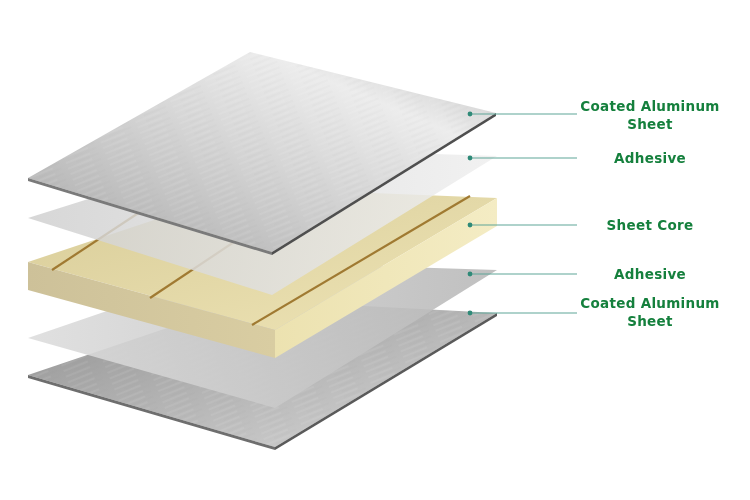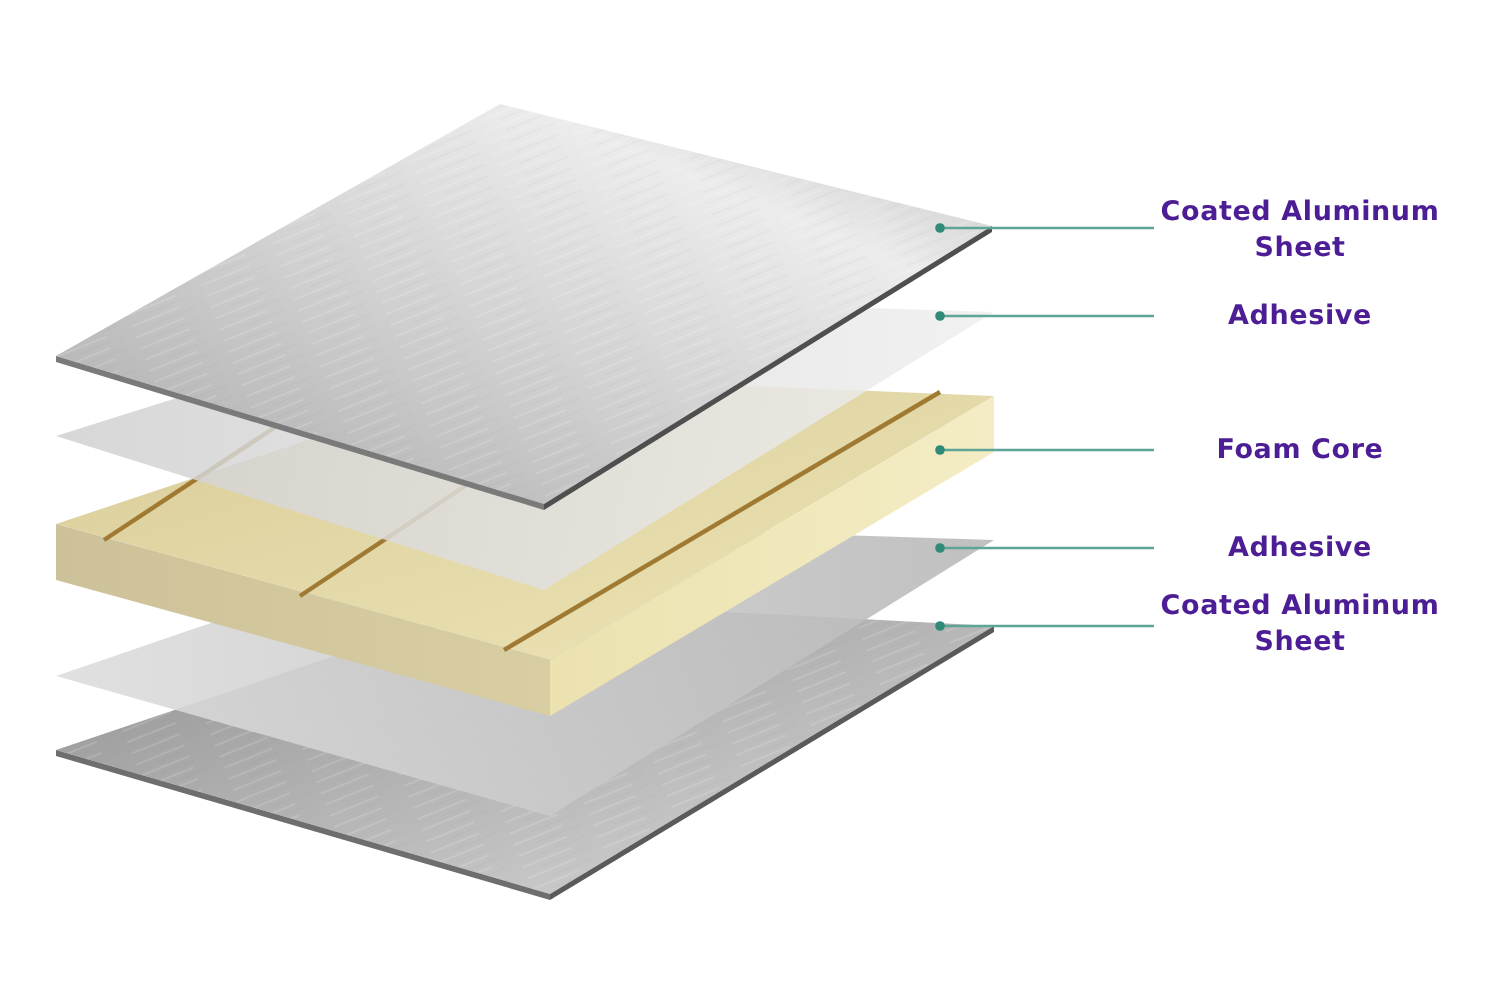--- a/index.html
+++ b/index.html
@@ -6,21 +6,21 @@
   body { width: 750px; height: 500px; position: relative; overflow: hidden; font-family: "DejaVu Sans", sans-serif; }
   #diagram { position: absolute; left: 0; top: 0; width: 750px; height: 500px; }
   .label {
     position: absolute;
     width: 160px;
     text-align: center;
     font-family: "DejaVu Sans", sans-serif;
     font-weight: bold;
     font-size: 13.5px;
     line-height: 18px;
-    color: #4c1d95;
+    color: #15803d;
     letter-spacing: 0.3px;
   }
   .label span { display: block; }
 </style>
 </head>
 <body>
 
 <svg id="diagram" viewBox="0 0 750 500" xmlns="http://www.w3.org/2000/svg">
   <defs>
     <linearGradient id="alTop" x1="0" y1="1" x2="1" y2="0">
@@ -117,21 +117,21 @@
 </svg>
 
 <div class="label" style="left:570px; top:97px;">
   <span>Coated Aluminum</span>
   <span>Sheet</span>
 </div>
 <div class="label" style="left:570px; top:149px;">
   <span>Adhesive</span>
 </div>
 <div class="label" style="left:570px; top:216px;">
-  <span>Foam Core</span>
+  <span>Sheet Core</span>
 </div>
 <div class="label" style="left:570px; top:265px;">
   <span>Adhesive</span>
 </div>
 <div class="label" style="left:570px; top:294px;">
   <span>Coated Aluminum</span>
   <span>Sheet</span>
 </div>
 
 </body></html>

